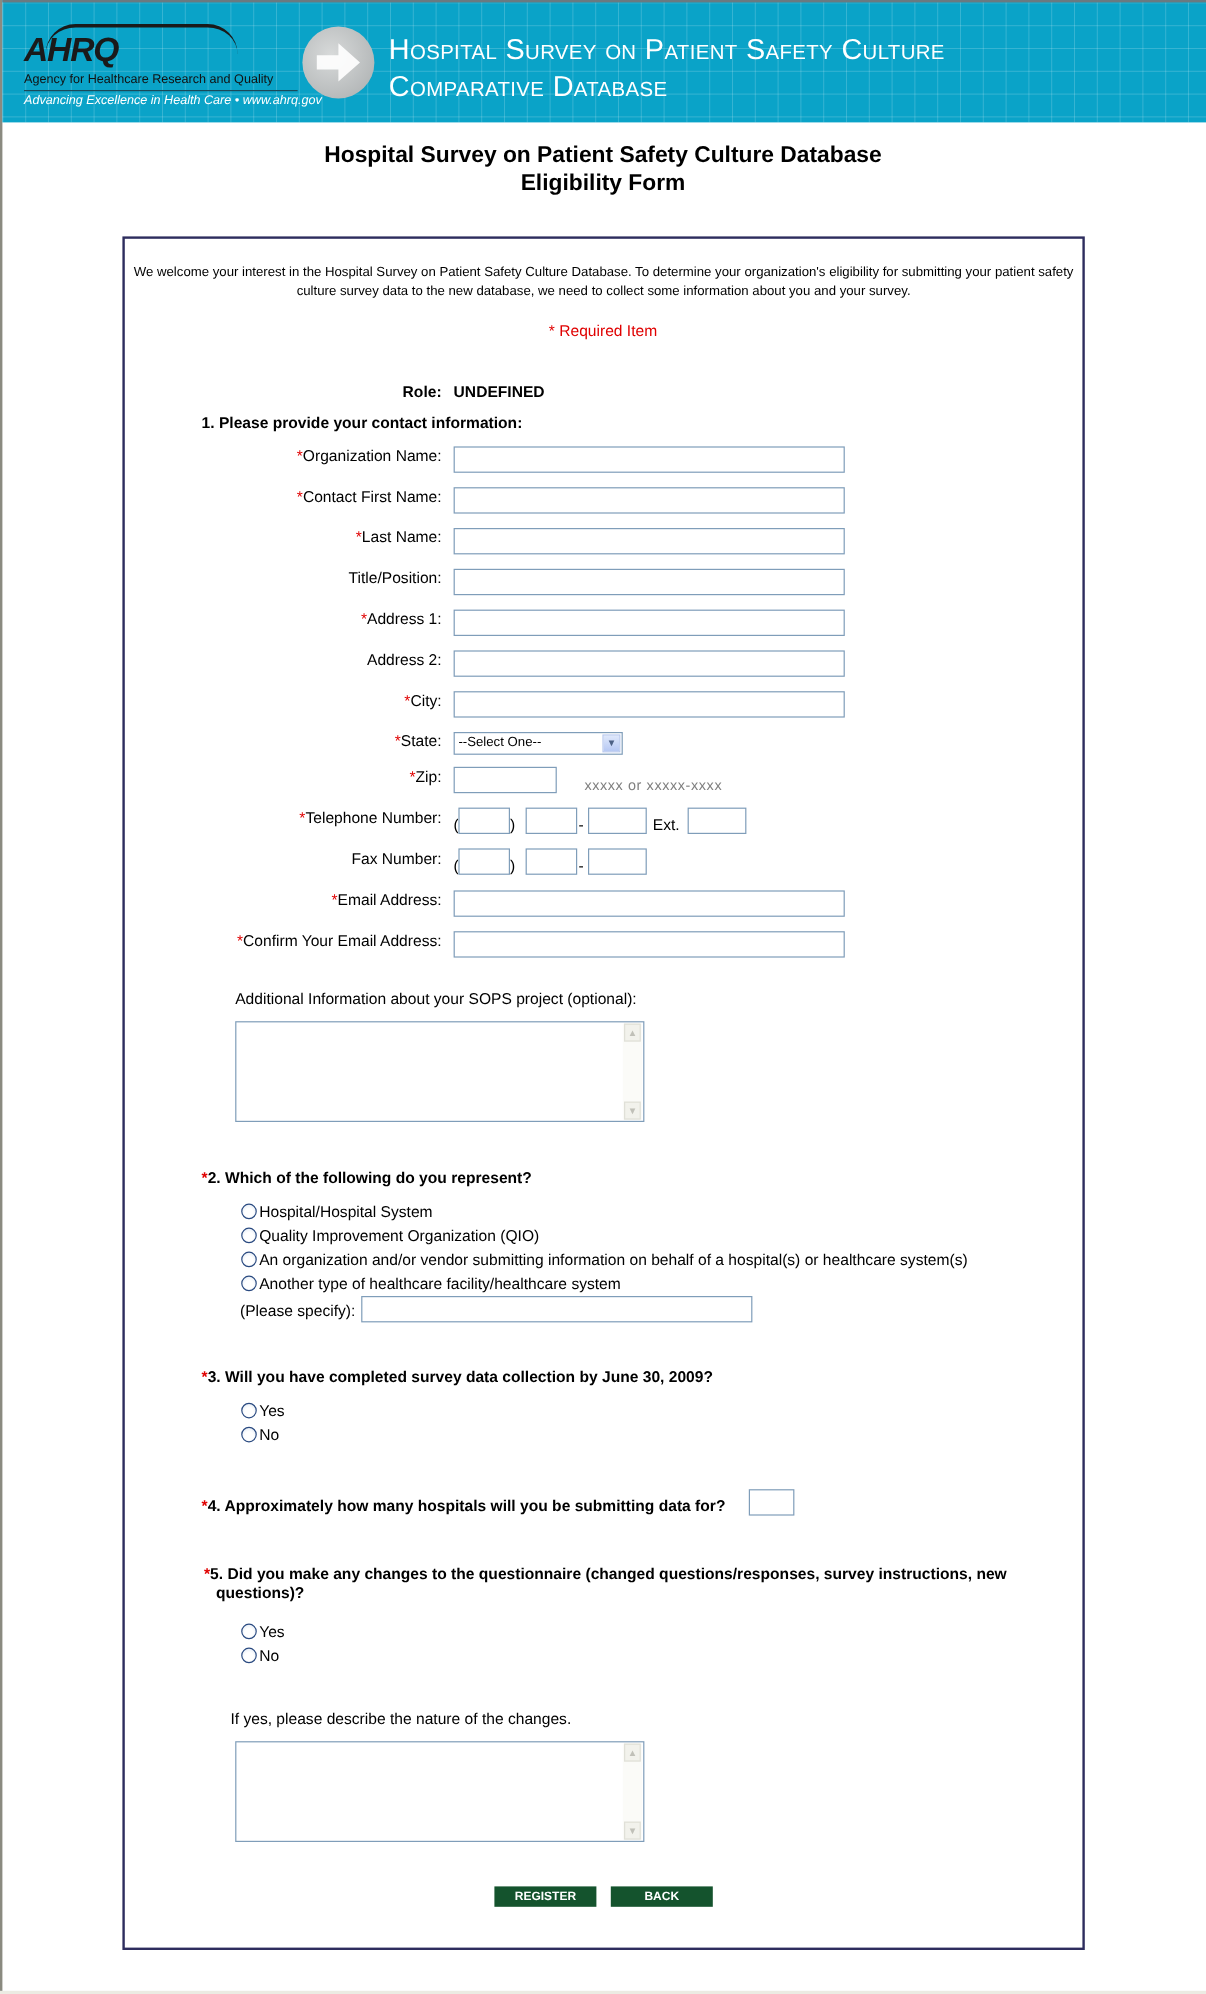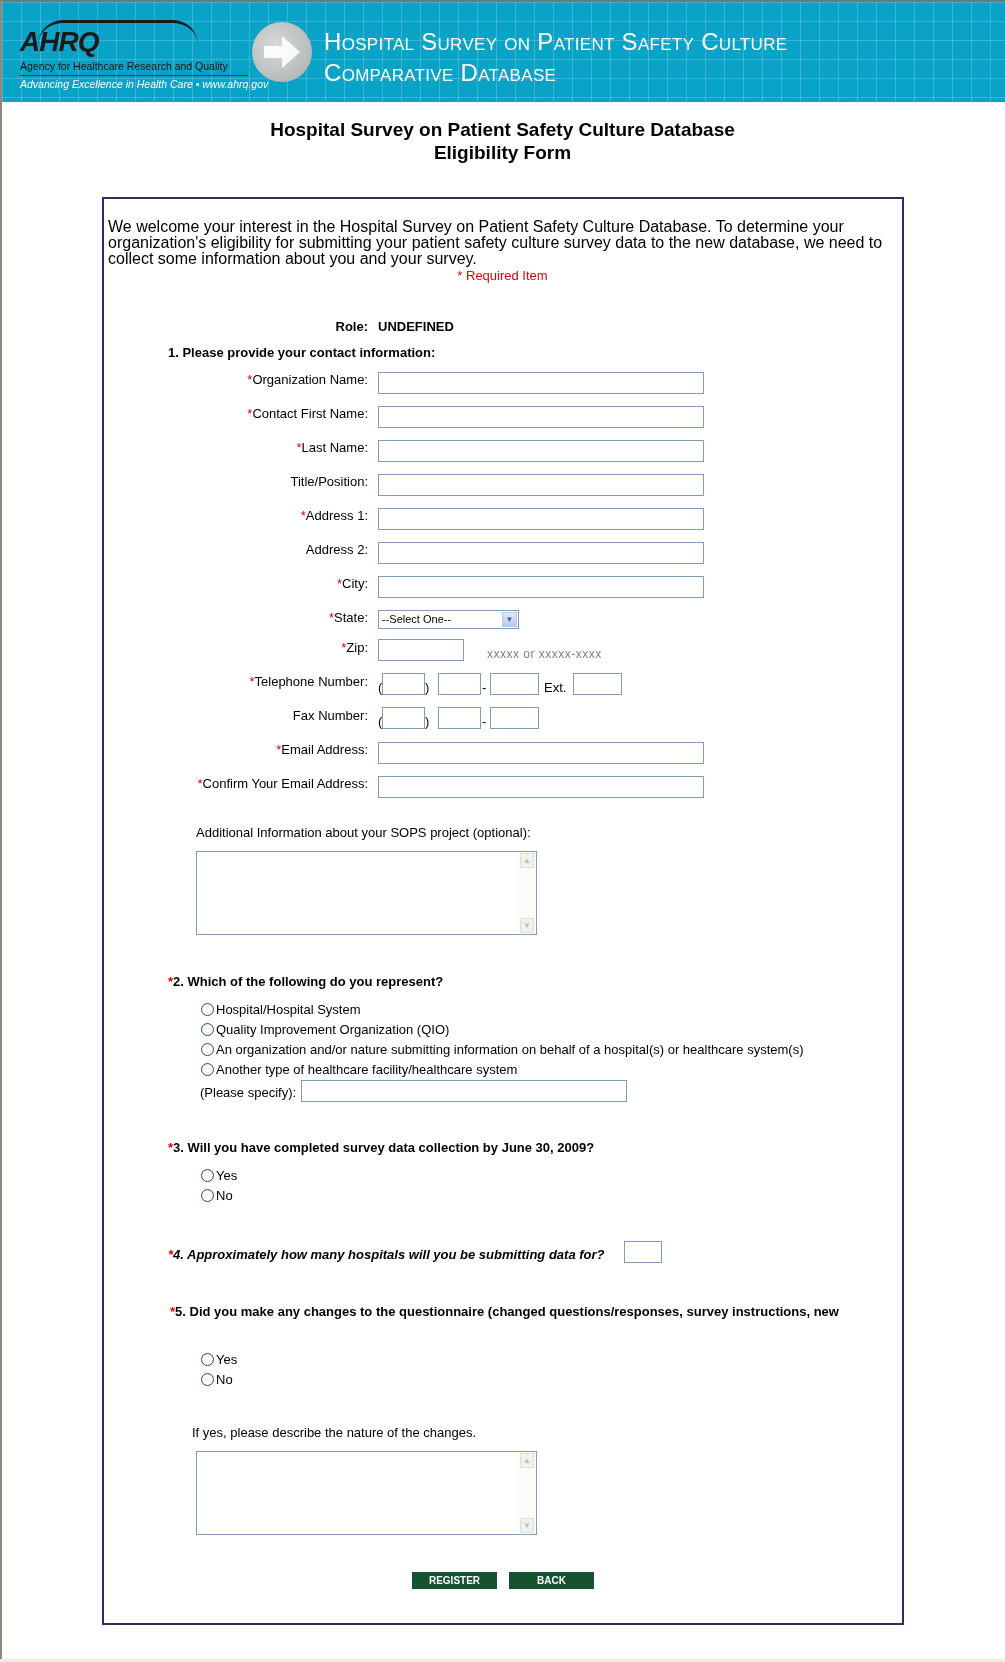--- a/index.html
+++ b/index.html
@@ -18,21 +18,21 @@
   .swoosh { position:absolute; left:18px; top:0; width:160px; height:22px; border-top:3px solid #1a1a1a; border-radius:80px 80px 0 0; }
   .agency { position:absolute; left:0; top:40px; font-size:10.5px; color:#111; white-space:nowrap; }
   .rule { position:absolute; left:0; top:55px; width:228px; height:1px; background:#1a4a5a; }
   .tagline { position:absolute; left:0; top:58px; font-size:10.5px; font-style:italic; color:#fff; white-space:nowrap; }
   .arrowcircle { position:absolute; left:250px; top:20px; width:60px; height:60px; border-radius:50%;
                  background:radial-gradient(circle at 40% 40%, #d8dada, #a9adae); }
   .arrowcircle svg { position:absolute; left:0; top:0; }
   .bannertitle { position:absolute; left:322px; top:24px; color:#fff; font-size:24px; line-height:31px; font-variant:small-caps; letter-spacing:0.3px; }
   .pagetitle { position:absolute; left:0; width:1005px; top:118px; text-align:center; font-weight:bold; font-size:19px; line-height:23px; }
   .panel { position:absolute; left:102px; top:197px; width:802px; height:1428px; border:2px solid #2e2d5e; box-sizing:border-box; }
-  .intro { position:absolute; left:108px; top:219px; width:790px; text-align:left; font-size:16px; line-height:16px; }
+  .intro { position:absolute; left:108px; top:219px; width:790px; text-align:center; font-size:11px; line-height:16px; }
   .req { position:absolute; left:0; width:1005px; top:268px; text-align:center; color:#e00000; font-size:13px; }
   .lbl { position:absolute; font-size:13px; text-align:right; white-space:nowrap; }
   .star { color:#e00000; }
   .bold { font-weight:bold; }
   .inp { position:absolute; border:1px solid #7f9db9; background:#fff; box-sizing:border-box; height:22px; }
   .sel { position:absolute; border:1px solid #7f9db9; background:#fff; box-sizing:border-box; height:19px; font-size:11px; padding:2px 3px; }
   .sel .arr { position:absolute; right:1px; top:1px; width:15px; height:15px; background:linear-gradient(#dfe8fb,#b6c8f3); border:1px solid #b8c8ee; box-sizing:border-box; font-size:8px; color:#4d6185; text-align:center; line-height:13px; }
   .hint { position:absolute; font-size:12px; color:#808080; letter-spacing:0.5px; }
   .ta { position:absolute; border:1px solid #7f9db9; background:#fff; box-sizing:border-box; }
   .ta .sb { position:absolute; right:1px; top:1px; width:16px; bottom:1px; background:#fbfbf8; }
@@ -143,37 +143,38 @@
     <div class="sbd">▼</div>
   </div>
 </div>
 
 <div class="lbl bold" style="left:168px; top:974px; text-align:left;"><span class="star">*</span><span>2. Which of the following do you represent?</span></div>
 <span class="radio" style="left:201px; top:1003px;"></span>
 <span class="rlbl" style="left:216px; top:1002px;">Hospital/Hospital System</span>
 <span class="radio" style="left:201px; top:1023px;"></span>
 <span class="rlbl" style="left:216px; top:1022px;">Quality Improvement Organization (QIO)</span>
 <span class="radio" style="left:201px; top:1043px;"></span>
-<span class="rlbl" style="left:216px; top:1042px;">An organization and/or nature submitting information on behalf of a hospital(s) or healthcare system(s)</span>
+<span class="rlbl" style="left:216px; top:1042px;">An organization and/or vendor submitting information on behalf of a hospital(s) or healthcare system(s)</span>
 <span class="radio" style="left:201px; top:1063px;"></span>
 <span class="rlbl" style="left:216px; top:1062px;">Another type of healthcare facility/healthcare system</span>
 <span class="rlbl" style="left:200px; top:1085px;">(Please specify):</span>
 <input class="inp" style="left: 301px; top: 1080px; width: 326px;">
 
 <div class="lbl bold" style="left:168px; top:1140px; text-align:left;"><span class="star">*</span><span>3. Will you have completed survey data collection by June 30, 2009?</span></div>
 <span class="radio" style="left:201px; top:1169px;"></span>
 <span class="rlbl" style="left:216px; top:1168px;">Yes</span>
 <span class="radio" style="left:201px; top:1189px;"></span>
 <span class="rlbl" style="left:216px; top:1188px;">No</span>
 
-<div class="lbl bold" style="left:168px; top:1247px; text-align:right;font-style:italic;"><span class="star">*</span><span>4. Approximately how many hospitals will you be submitting data for?</span></div>
+<div class="lbl bold" style="left:168px; top:1247px; text-align:right;"><span class="star">*</span><span>4. Approximately how many hospitals will you be submitting data for?</span></div>
 <input class="inp" style="left: 624px; top: 1241px; width: 38px;">
 
 <div class="lbl bold" style="left:170px; top:1304px; text-align:left; line-height:16px;">
   <div><span class="star">*</span><span>5. Did you make any changes to the questionnaire (changed questions/responses, survey instructions, new</span></div>
+  <div style="padding-left:10px;">questions)?</div>
 </div>
 <span class="radio" style="left:201px; top:1353px;"></span>
 <span class="rlbl" style="left:216px; top:1352px;">Yes</span>
 <span class="radio" style="left:201px; top:1373px;"></span>
 <span class="rlbl" style="left:216px; top:1372px;">No</span>
 
 <div class="lbl" style="left:192px; top:1425px; text-align:left;">If yes, please describe the nature of the changes.</div>
 <div class="ta" style="left:196px; top:1451px; width:341px; height:84px;">
   <div class="sb">
     <div class="sbu">▲</div>

